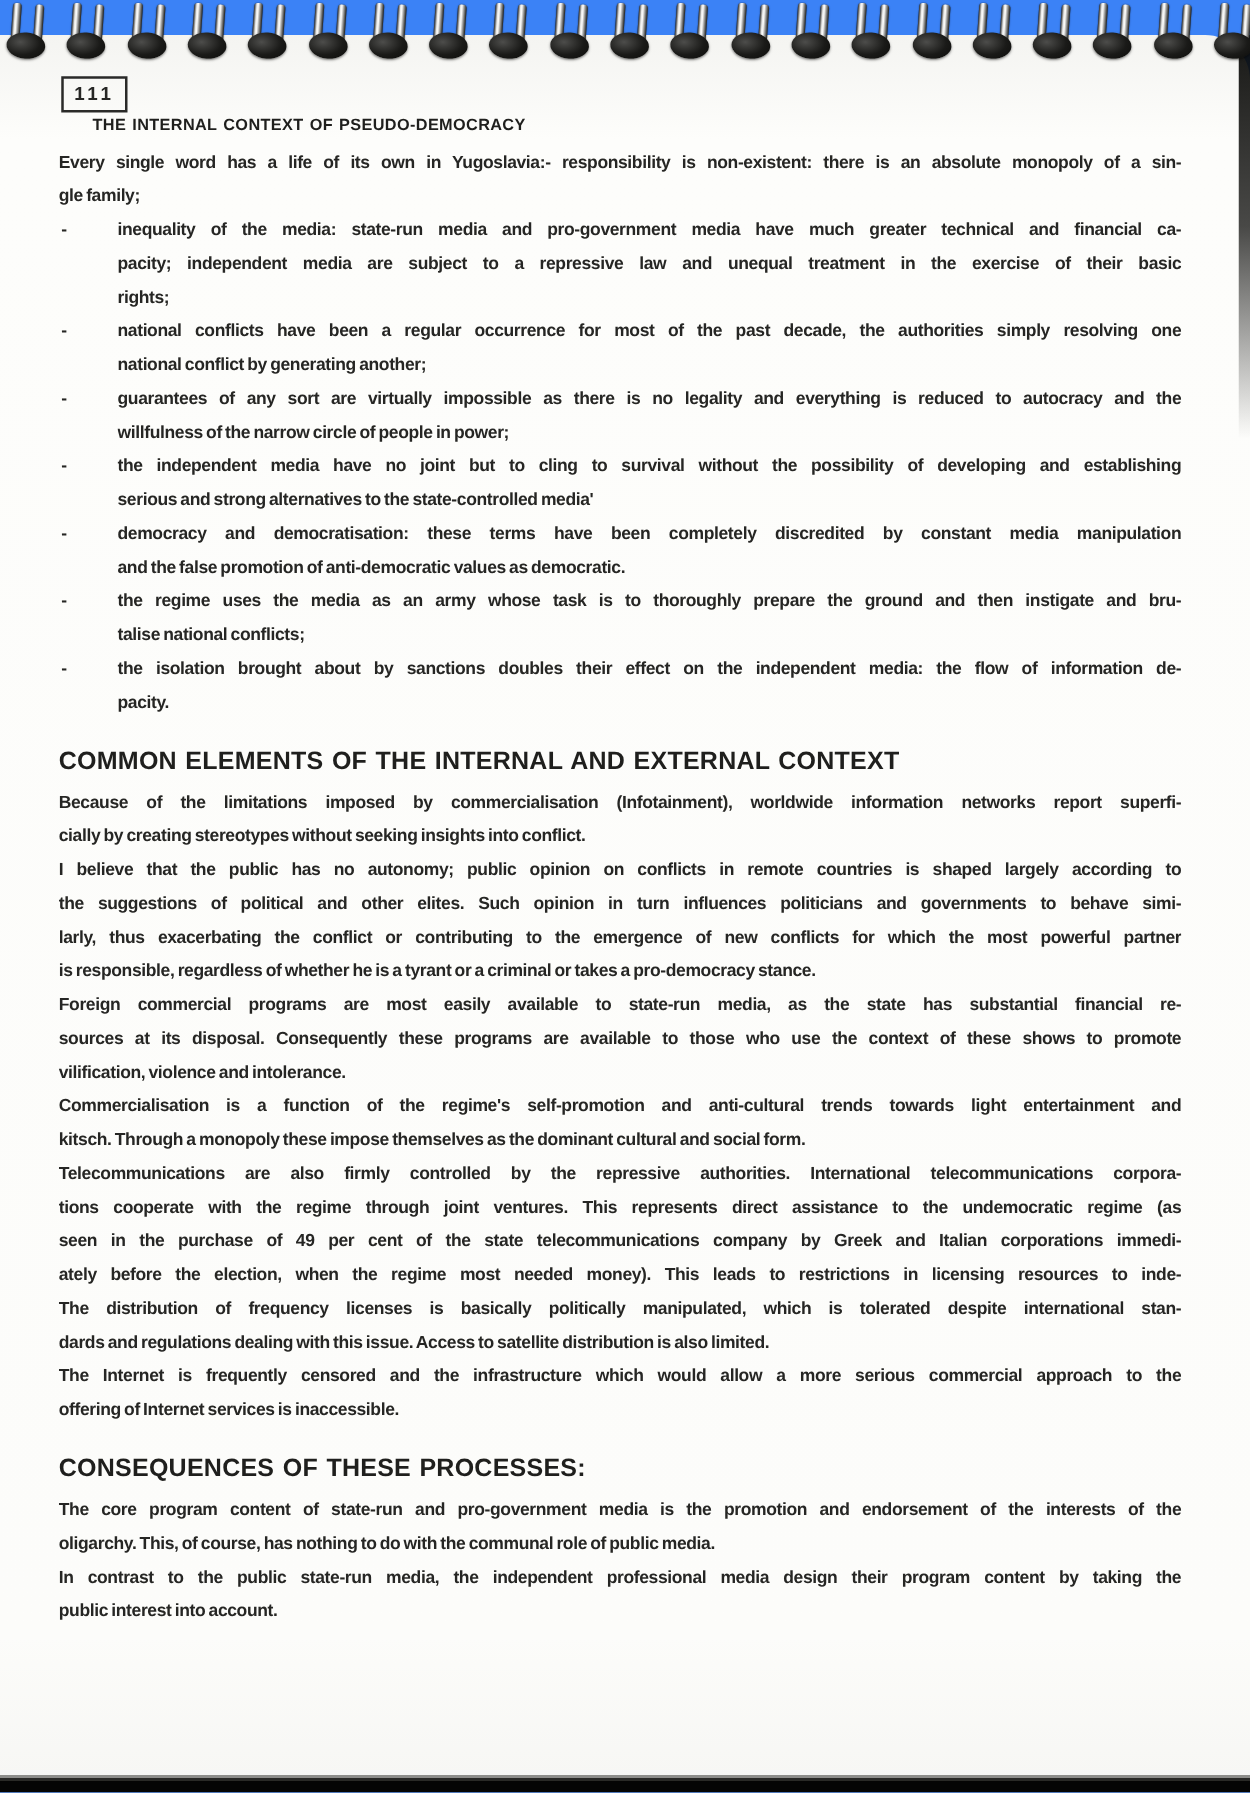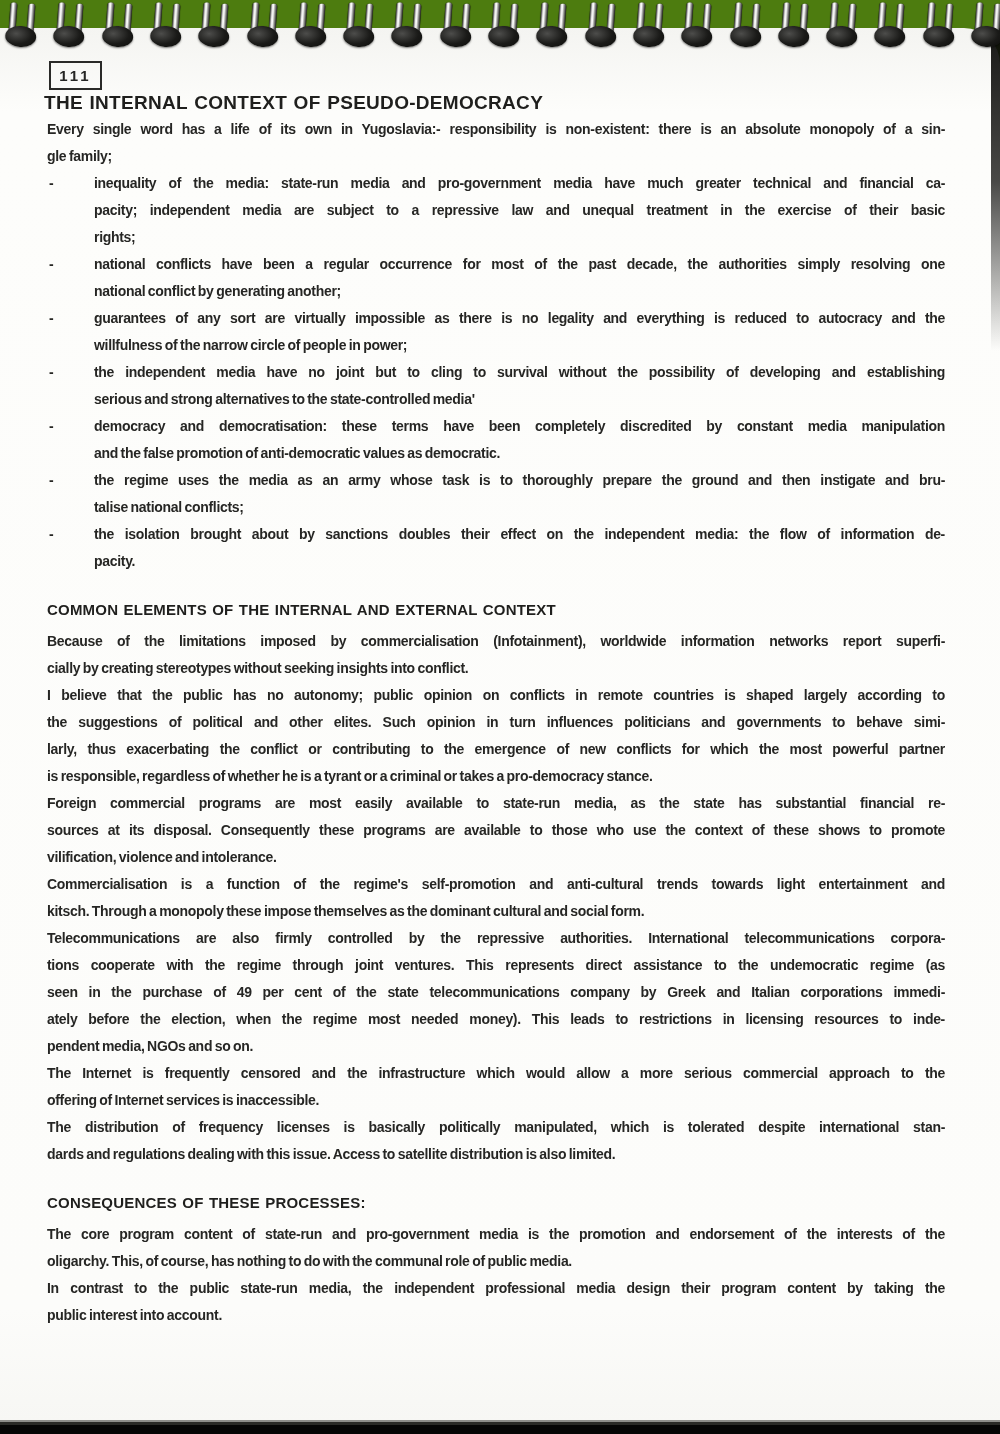--- a/index.html
+++ b/index.html
@@ -1,19 +1,19 @@
 <!DOCTYPE html>
 <html><head>
 <meta charset="utf-8">
 <style>
   * { margin:0; padding:0; box-sizing:border-box; }
   html,body { width:1000px; height:1434px; }
   body { font-family:"Liberation Sans","DejaVu Sans",sans-serif; }
 
-  .scan { position:relative; width:1000px; height:1434px; background:#4d7c0f; overflow:hidden; }
+  .scan { position:relative; width:1000px; height:1434px; background:#3b82f6; overflow:hidden; }
 
   
   .page {
     position:absolute; left:0; right:0; top:28px; bottom:13px;
     background:linear-gradient(180deg,#f4f4f1 0%, #fdfdfb 6%, #fcfcfa 92%, #f7f7f4 100%);
     border-top-right-radius:36px;
   }
 
   
   .edge-right {
@@ -41,41 +41,41 @@
     box-shadow:0 1px 2px rgba(0,0,0,.5);
   }
 
   
   .pnum-box {
     position:absolute; left:49px; top:61px; width:53px; height:29px;
     border:2.5px solid #2a2a28; display:flex; align-items:center; justify-content:center;
     color:#262624; font-weight:700; font-size:15px; letter-spacing:3px;
   }
   .title {
-    position:absolute; left:44px; top:92px; color:#1f1f1d;
-    font-weight:700; font-size:19px; letter-spacing:.3px; word-spacing:1px;
+    position:absolute; left:74px; top:92px; color:#1f1f1d;
+    font-weight:700; font-size:13px; letter-spacing:.3px; word-spacing:1px;
   }
 
   
   .doc-body {
     position:absolute; left:47px; right:55px; top:116px;
     color:#262624; font-weight:700; font-size:14px;
     letter-spacing:-0.3px; word-spacing:-1px;
   }
   .text-line {
     height:27px; line-height:27px; overflow:hidden;
     text-align:justify; text-align-last:justify;
   }
   .text-line.last { text-align-last:left; }
   .bullet-item { position:relative; }
   .bullet-marker { position:absolute; left:2px; top:0; line-height:27px; }
   .bullet-lines { margin-left:47px; }
   .section-heading {
     margin-top:21px; margin-bottom:5px; line-height:27px; height:27px;
-    color:#1f1f1d; font-size:15px; letter-spacing:.2px; word-spacing:1px;
+    color:#1f1f1d; font-size:20px; letter-spacing:.2px; word-spacing:1px;
   }
 </style>
 </head>
 <body>
 
 <div class="scan">
   <div class="page"></div>
   <div class="edge-right"></div>
   <div class="edge-bottom"></div>
 
@@ -268,29 +268,28 @@
         </div>
         <div class="para">
           <div class="text-line">Commercialisation is a function of the regime's self-promotion and anti-cultural trends towards light entertainment and</div>
           <div class="text-line last">kitsch. Through a monopoly these impose themselves as the dominant cultural and social form.</div>
         </div>
         <div class="para">
           <div class="text-line">Telecommunications are also firmly controlled by the repressive authorities. International telecommunications corpora-</div>
           <div class="text-line">tions cooperate with the regime through joint ventures. This represents direct assistance to the undemocratic regime (as</div>
           <div class="text-line">seen in the purchase of 49 per cent of the state telecommunications company by Greek and Italian corporations immedi-</div>
           <div class="text-line">ately before the election, when the regime most needed money). This leads to restrictions in licensing resources to inde-</div>
-          <div class="text-line last">pendent media, NGOs and so on.</div>
+        </div>
+        <div class="para">
+          <div class="text-line">The distribution of frequency licenses is basically politically manipulated, which is tolerated despite international stan-</div>
+          <div class="text-line last">dards and regulations dealing with this issue. Access to satellite distribution is also limited.</div>
         </div>
         <div class="para">
           <div class="text-line">The Internet is frequently censored and the infrastructure which would allow a more serious commercial approach to the</div>
           <div class="text-line last">offering of Internet services is inaccessible.</div>
-        </div>
-        <div class="para">
-          <div class="text-line">The distribution of frequency licenses is basically politically manipulated, which is tolerated despite international stan-</div>
-          <div class="text-line last">dards and regulations dealing with this issue. Access to satellite distribution is also limited.</div>
         </div>
       </section>
       <section>
         <div class="section-heading">CONSEQUENCES OF THESE PROCESSES:</div>
         <div class="para">
           <div class="text-line">The core program content of state-run and pro-government media is the promotion and endorsement of the interests of the</div>
           <div class="text-line last">oligarchy. This, of course, has nothing to do with the communal role of public media.</div>
         </div>
         <div class="para">
           <div class="text-line">In contrast to the public state-run media, the independent professional media design their program content by taking the</div>

